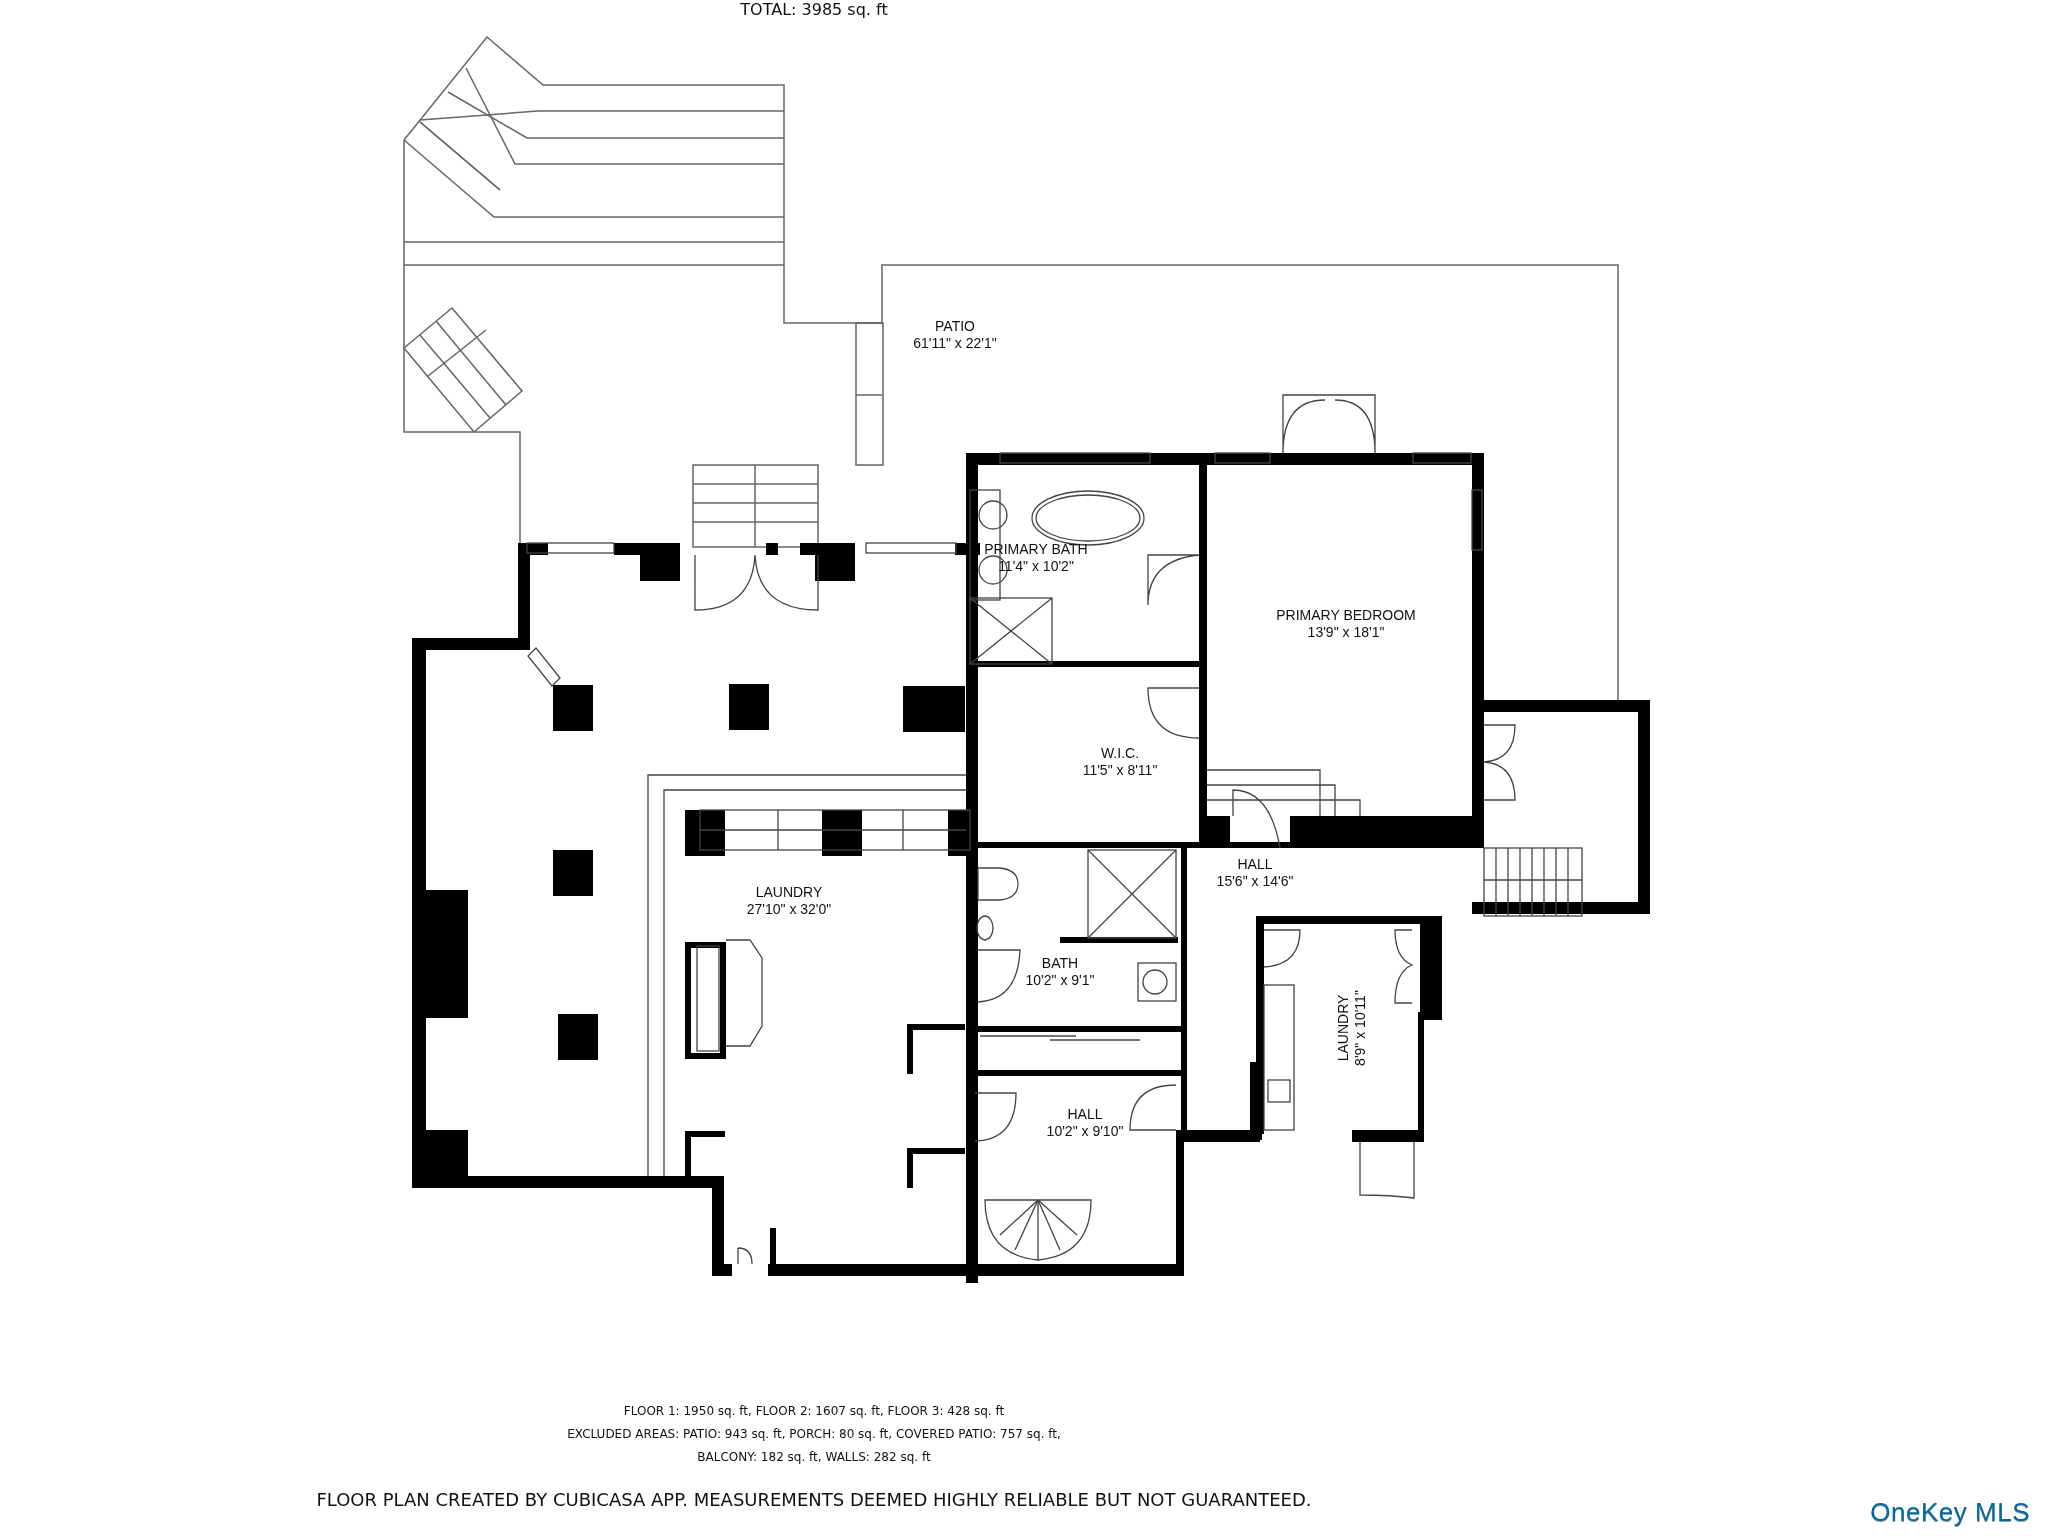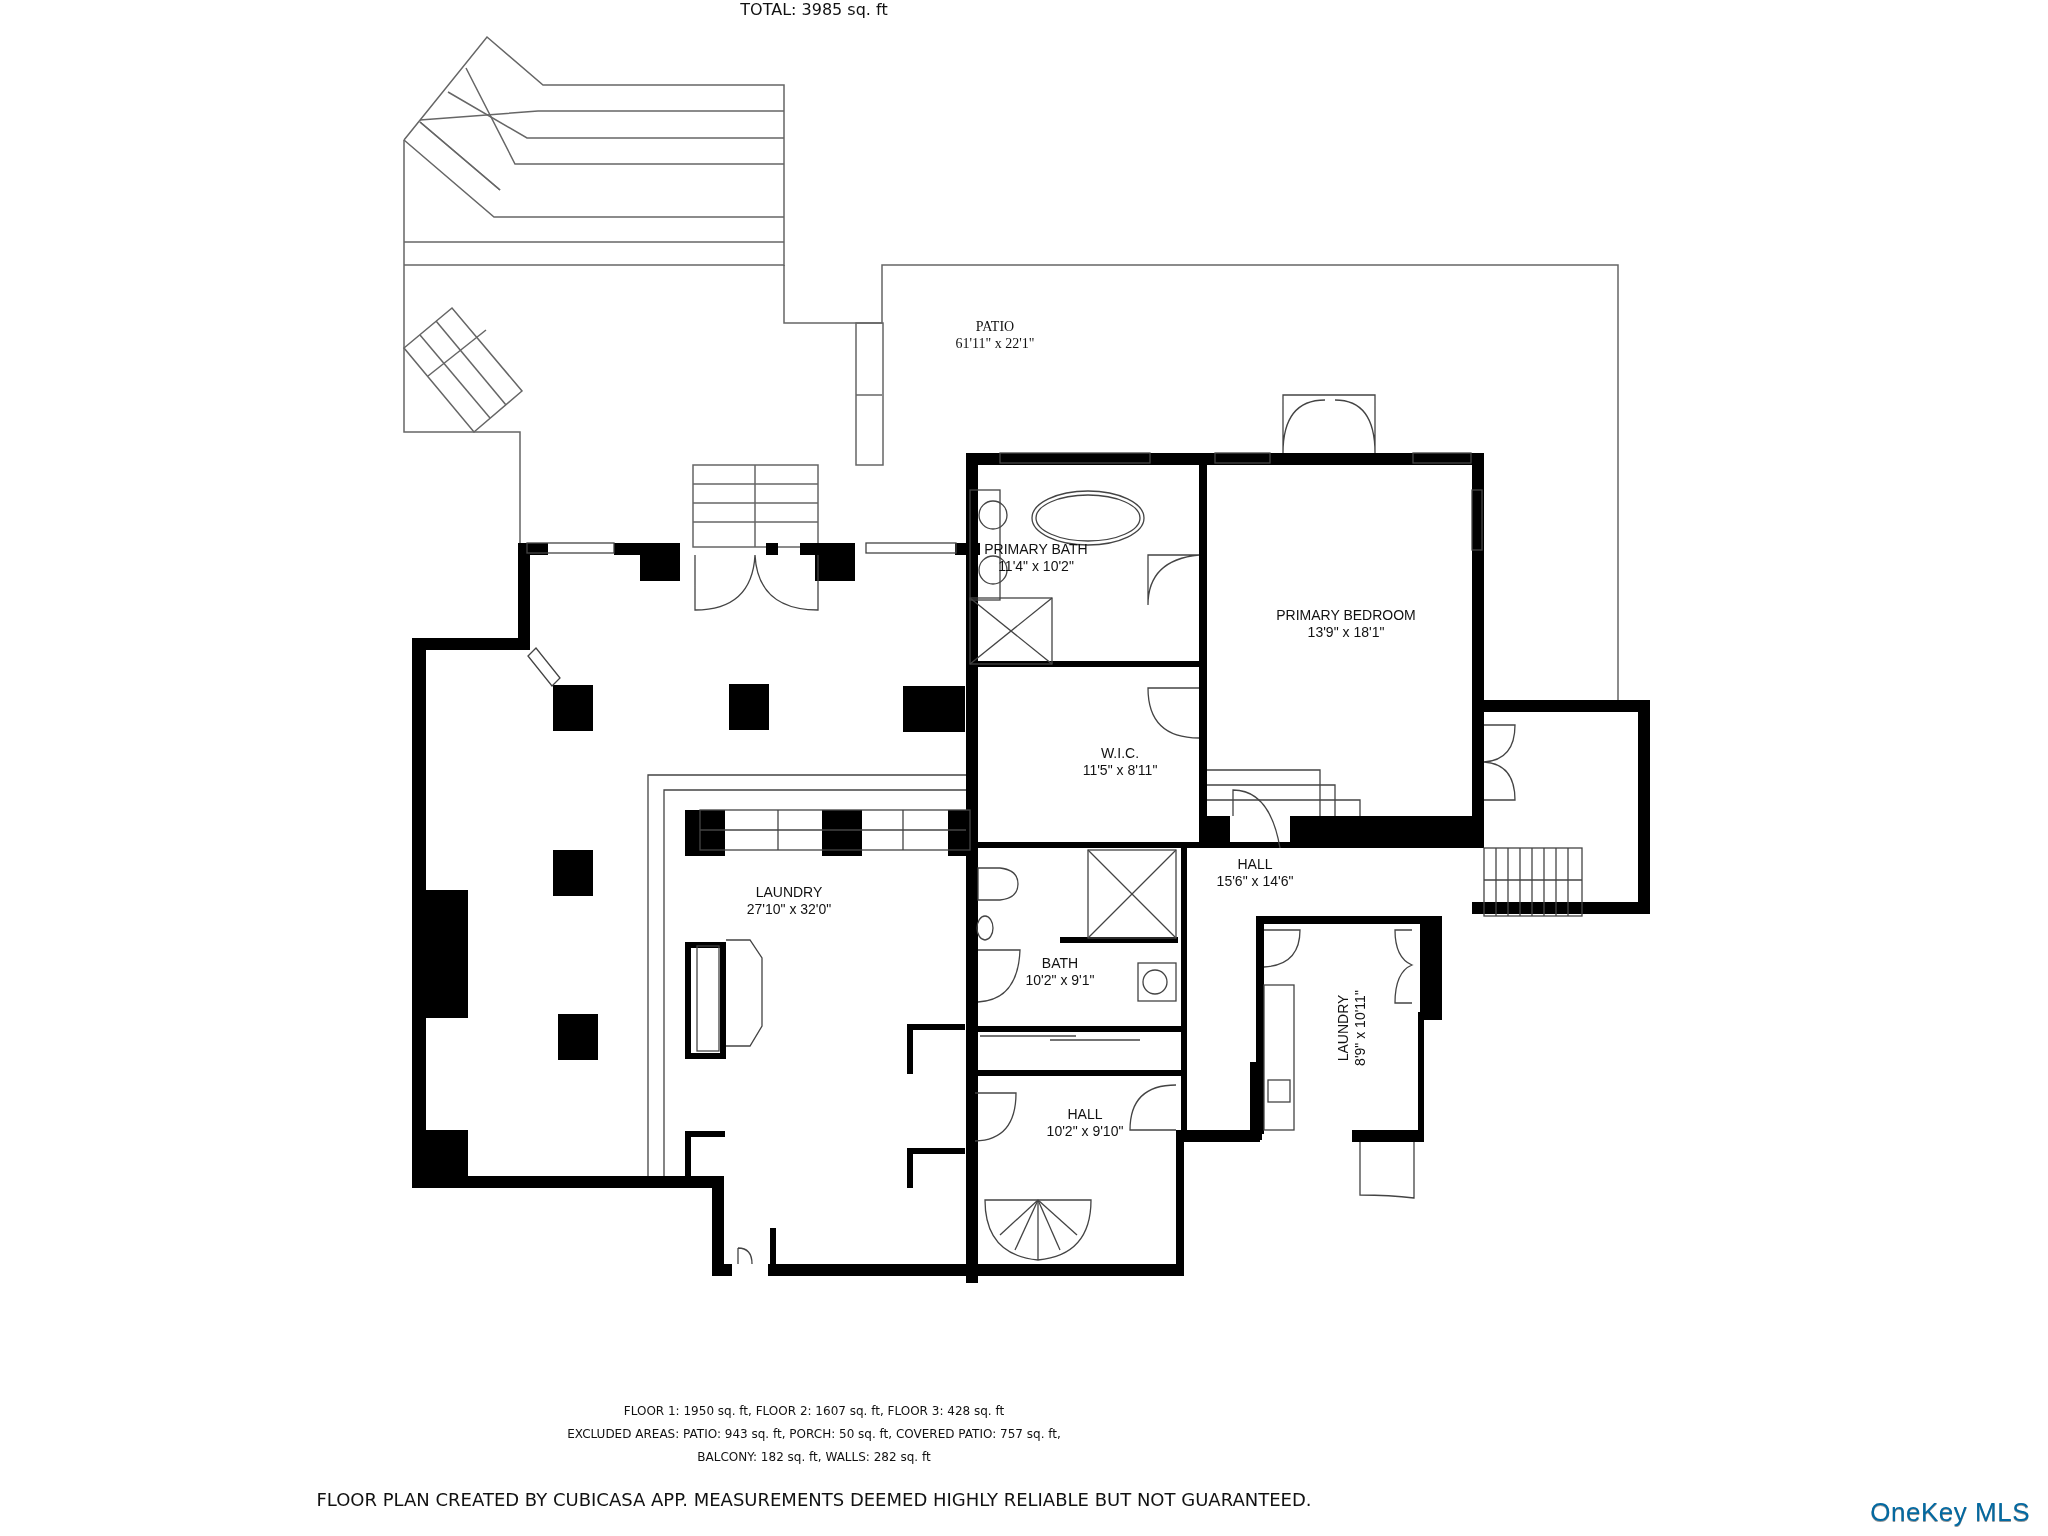--- a/index.html
+++ b/index.html
@@ -202,21 +202,21 @@
     <path d="M1264,930 L1300,930 Q1300,965 1264,967"></path>
     <path d="M1412,930 L1395,930 Q1395,958 1412,965 Q1395,972 1395,1003 L1412,1003"></path>
     <rect x="1264" y="985" width="30" height="145"></rect>
     <rect x="1268" y="1080" width="22" height="22"></rect>
     <path d="M1360,1142 L1360,1195 Q1390,1195 1414,1198 L1414,1142"></path>
 
     <path d="M738,1248 L738,1264 M738,1248 Q752,1248 752,1264"></path>
   </g>
 </svg>
 
-<div class="room-label" style="left:995px; top:318px;font-family:Liberation Serif, serif;">
+<div class="room-label" style="left:955px; top:318px;">
   <div>PATIO</div>
   <div>61'11" x 22'1"</div>
 </div>
 <div class="room-label" style="left:1036px; top:541px;">
   <div>PRIMARY BATH</div>
   <div>11'4" x 10'2"</div>
 </div>
 <div class="room-label" style="left:1346px; top:607px;">
   <div>PRIMARY BEDROOM</div>
   <div>13'9" x 18'1"</div>
@@ -241,16 +241,16 @@
   <div>LAUNDRY</div>
   <div>8'9" x 10'11"</div>
 </div>
 <div class="room-label" style="left:1085px; top:1106px;">
   <div>HALL</div>
   <div>10'2" x 9'10"</div>
 </div>
 
 <div class="footer total">TOTAL: 3985 sq. ft</div>
 <div class="footer f-line" style="top:1400px;">FLOOR 1: 1950 sq. ft, FLOOR 2: 1607 sq. ft, FLOOR 3: 428 sq. ft</div>
-<div class="footer f-line" style="top:1423px;">EXCLUDED AREAS: PATIO: 943 sq. ft, PORCH: 50 sq. ft, COVERED PATIO: 757 sq. ft,</div>
+<div class="footer f-line" style="top:1423px;">EXCLUDED AREAS: PATIO: 943 sq. ft, PORCH: 80 sq. ft, COVERED PATIO: 757 sq. ft,</div>
 <div class="footer f-line" style="top:1446px;">BALCONY: 182 sq. ft, WALLS: 282 sq. ft</div>
 <div class="footer disclaimer" style="top:1489px;">FLOOR PLAN CREATED BY CUBICASA APP. MEASUREMENTS DEEMED HIGHLY RELIABLE BUT NOT GUARANTEED.</div>
 <div class="watermark">OneKey MLS</div>
 
 </body></html>

